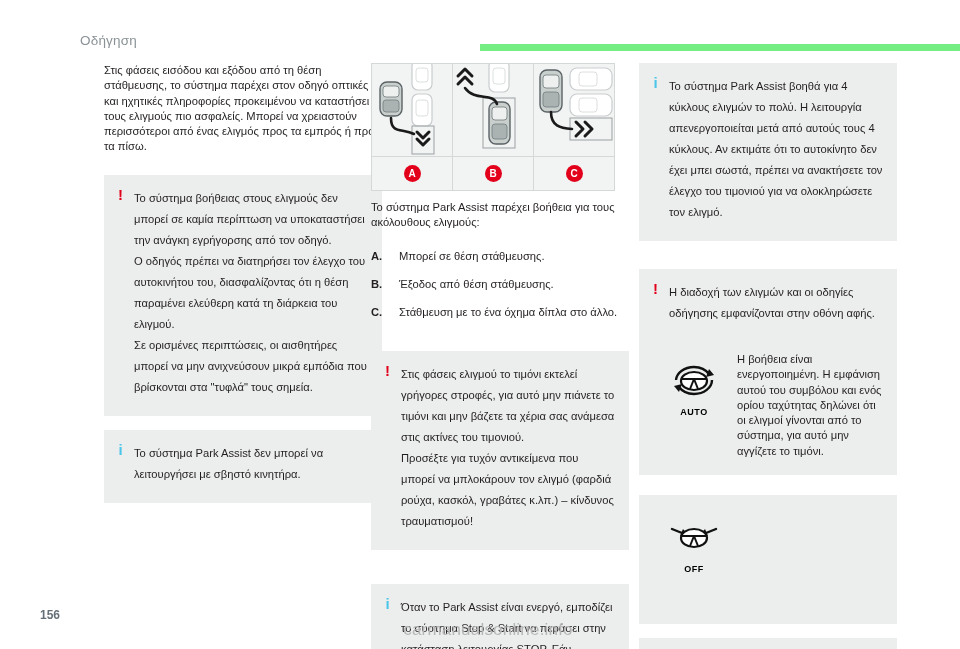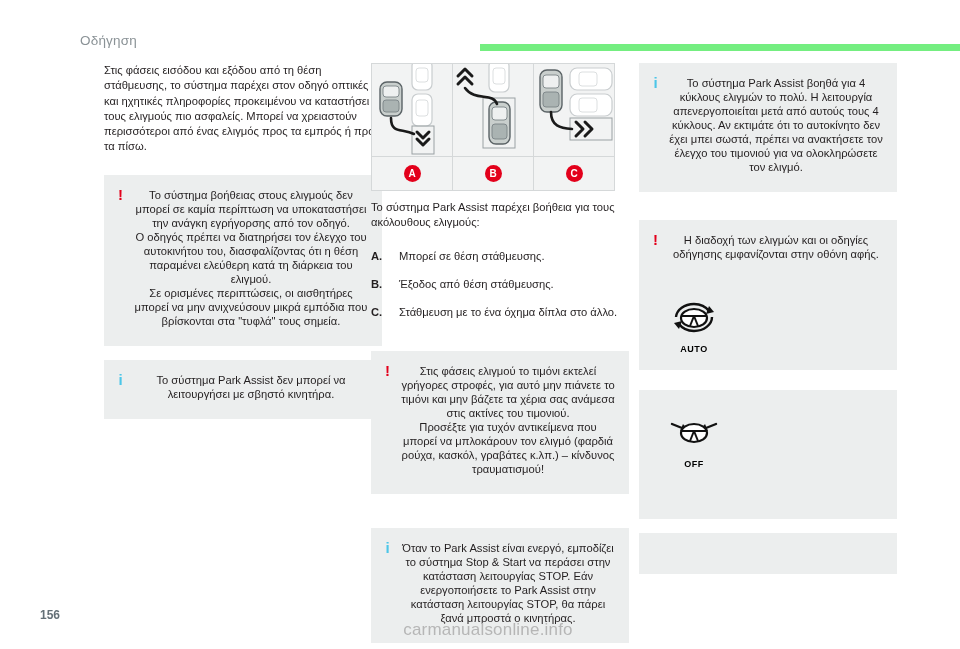--- a/index.html
+++ b/index.html
@@ -65,24 +65,23 @@
 
   
   .callout {
     position: relative;
     background: #eceeee;
     box-sizing: border-box;
     padding: 13px 14px 18px 30px;
   }
   .callout .callout-text {
     font-size: 11.2px;
-    line-height: 14px;
+    line-height: 21px;
     color: #231f20;
     white-space: pre-line;
-    text-align: center;
   }
   .callout-mark {
     position: absolute;
     left: 12px;
     top: 13px;
     width: 9px;
     font-weight: bold;
     font-size: 15px;
     line-height: 14px;
     text-align: center;
@@ -379,20 +378,21 @@
             <polygon points="11,32 6,26 14,24" fill="#111"></polygon>
 
             <ellipse cx="26" cy="21" rx="13" ry="9" fill="#fff" stroke="#111" stroke-width="2.2"></ellipse>
             <path d="M13,19 L39,19" stroke="#111" stroke-width="2"></path>
             <path d="M26,19 L22,29" stroke="#111" stroke-width="2"></path>
             <path d="M26,19 L30,29" stroke="#111" stroke-width="2"></path>
           </svg>
           <div class="symbol-caption">AUTO</div>
         </div>
       </div>
+      <div class="symbol-text">Η βοήθεια είναι ενεργοποιημένη. Η εμφάνιση αυτού του συμβόλου και ενός ορίου ταχύτητας δηλώνει ότι οι ελιγμοί γίνονται από το σύστημα, για αυτό μην αγγίζετε το τιμόνι.</div>
     </div>
   </div>
 
   <div class="spacer-20"></div>
 
   <div class="symbol-row">
     <div class="symbol-box">
       <div>
         <svg width="52" height="40" viewBox="0 0 52 40">
 

